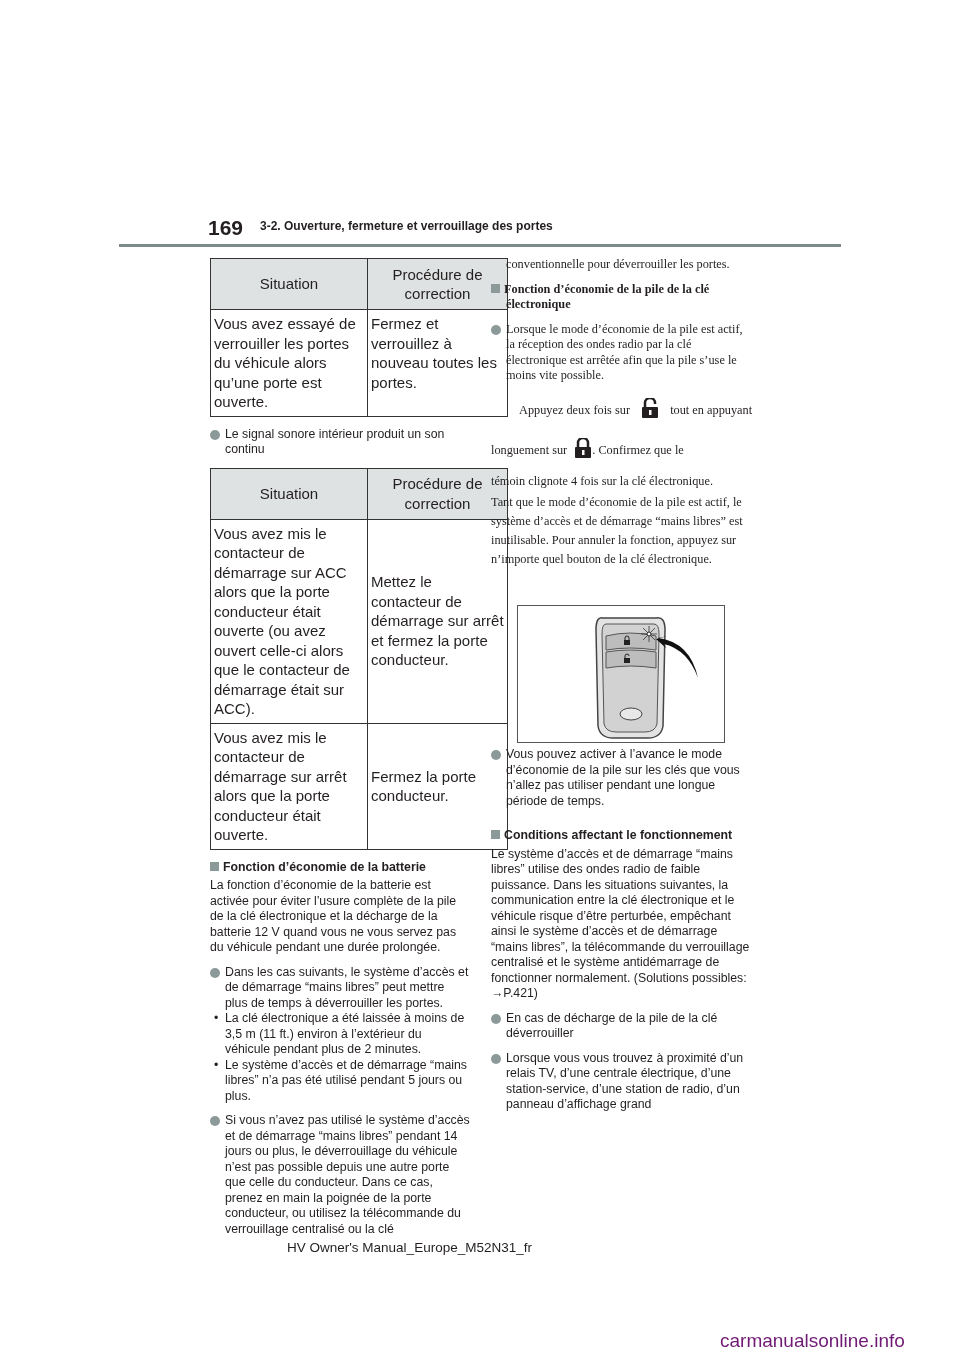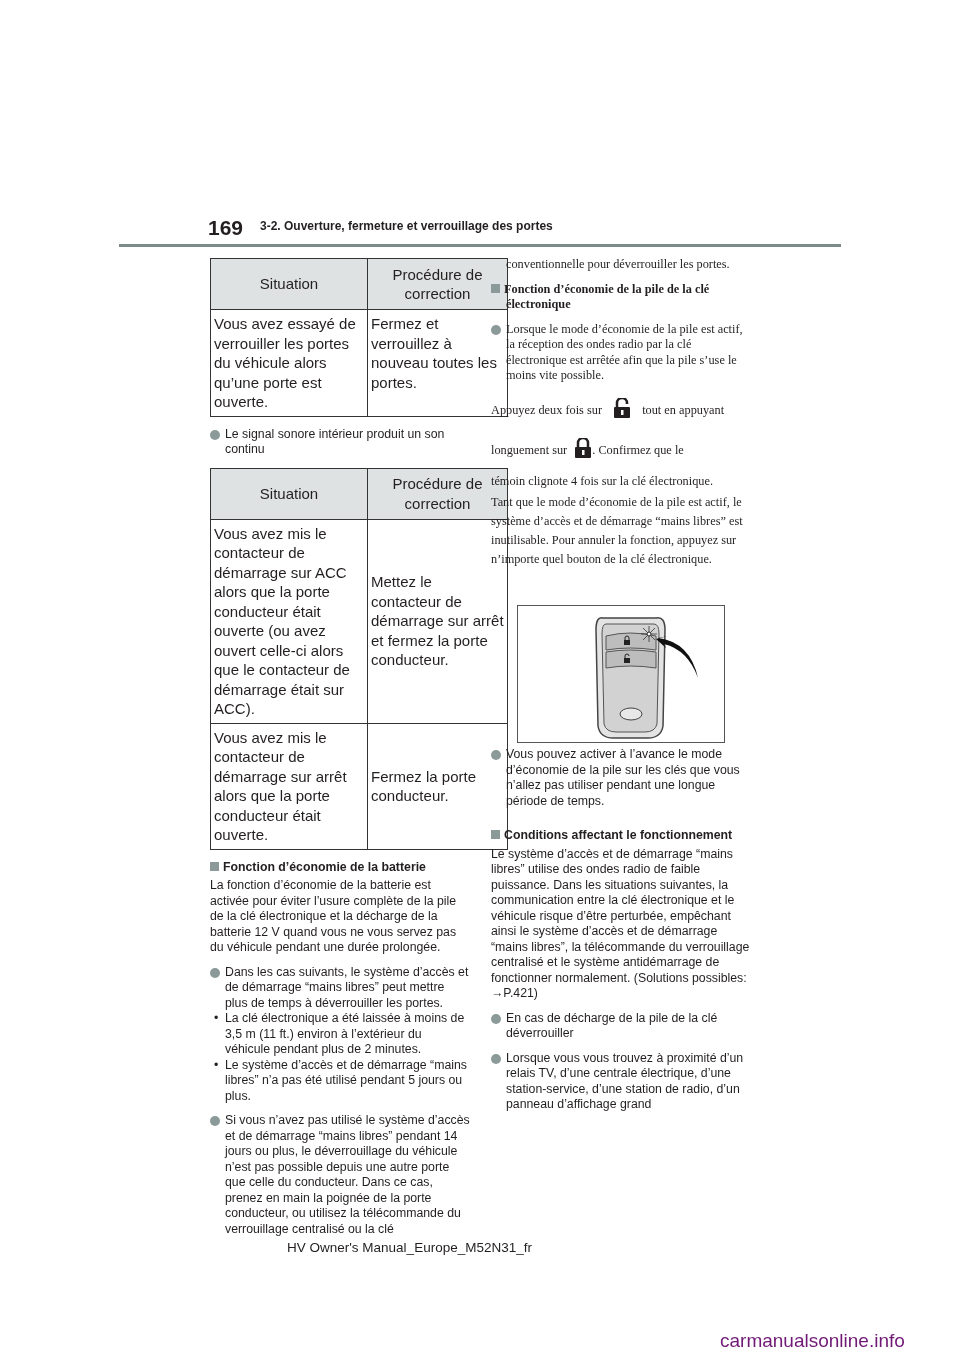--- a/index.html
+++ b/index.html
@@ -92,21 +92,21 @@
 
 <div class="abs col" style="left:491px; top:257px; width:262px;font-family:Liberation Serif, serif;">
   <p style="padding-left:15px;">conventionnelle pour déverrouiller les portes.</p>
   <p class="head" style="margin-top:9px; padding-left:15px; text-indent:-15px;">
     <span class="sq" style="text-indent:0;"></span><span>Fonction d’économie de la pile de la clé électronique</span>
   </p>
   <p class="bullet" style="margin-top:9px;">
     <span class="dot"></span>
     <span>Lorsque le mode d’économie de la pile est actif, la réception des ondes radio par la clé électronique est arrêtée afin que la pile s’use le moins vite possible.</span>
   </p>
-  <p style="margin-top:14px; line-height:19px;">
+  <p style="margin-top:14px; line-height:19px;margin-left:28px;">
     <span>Appuyez deux fois sur</span>
     <span class="lock" style="margin:0 8px;">
       <svg width="18" height="20" viewBox="0 0 18 20">
           <path d="M4 9 V5 a5 5 0 0 1 10 0 v1" fill="none" stroke="#231f20" stroke-width="2.5"></path>
           <rect x="1" y="9" width="16" height="11" rx="1" fill="#231f20"></rect>
           <rect x="8" y="12" width="2.5" height="5" fill="#fff"></rect>
         </svg>
     </span>
     <span>tout en appuyant</span>
   </p>

